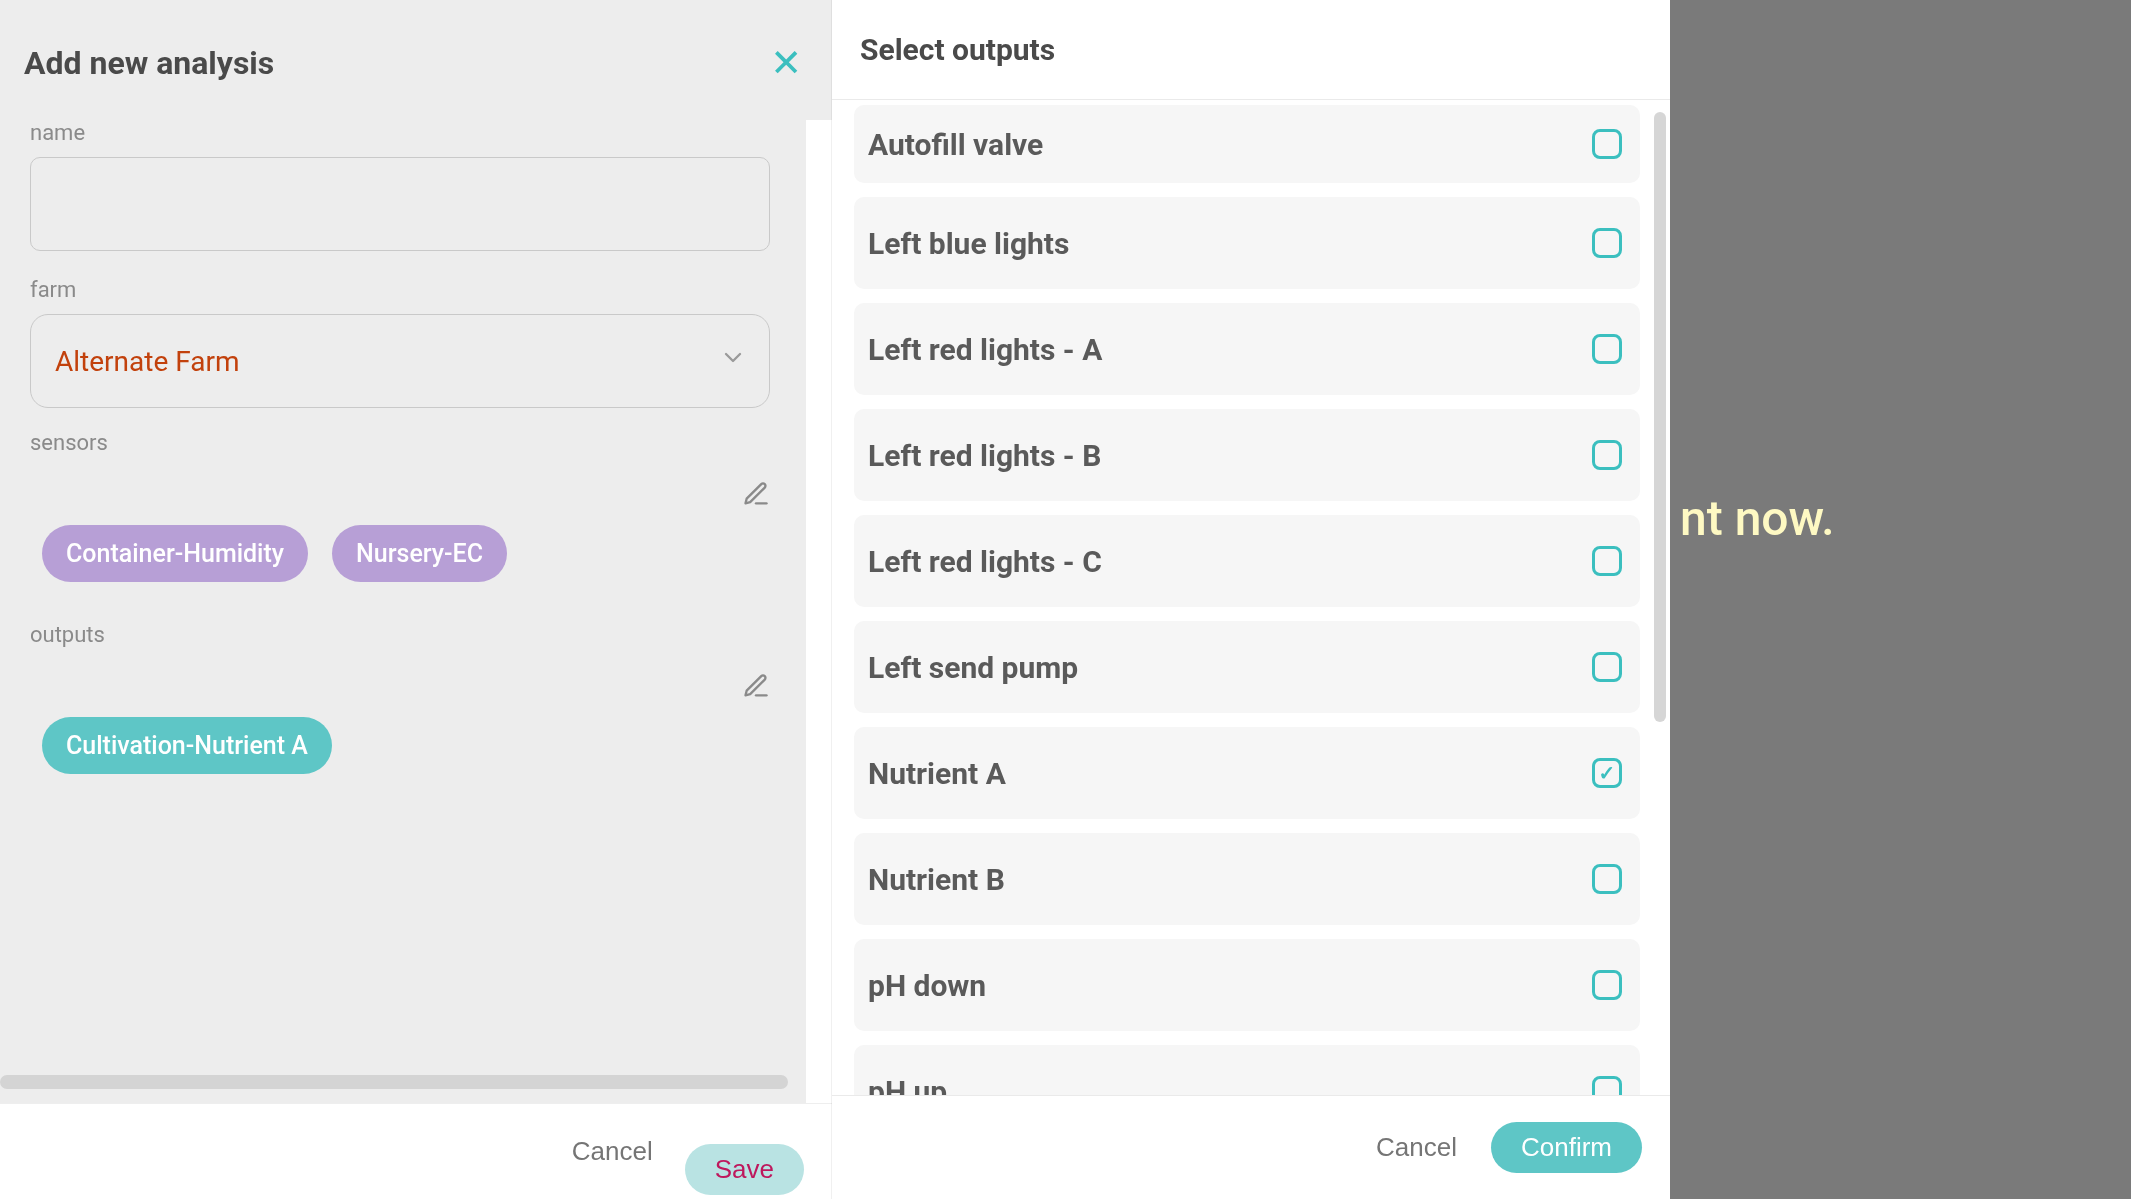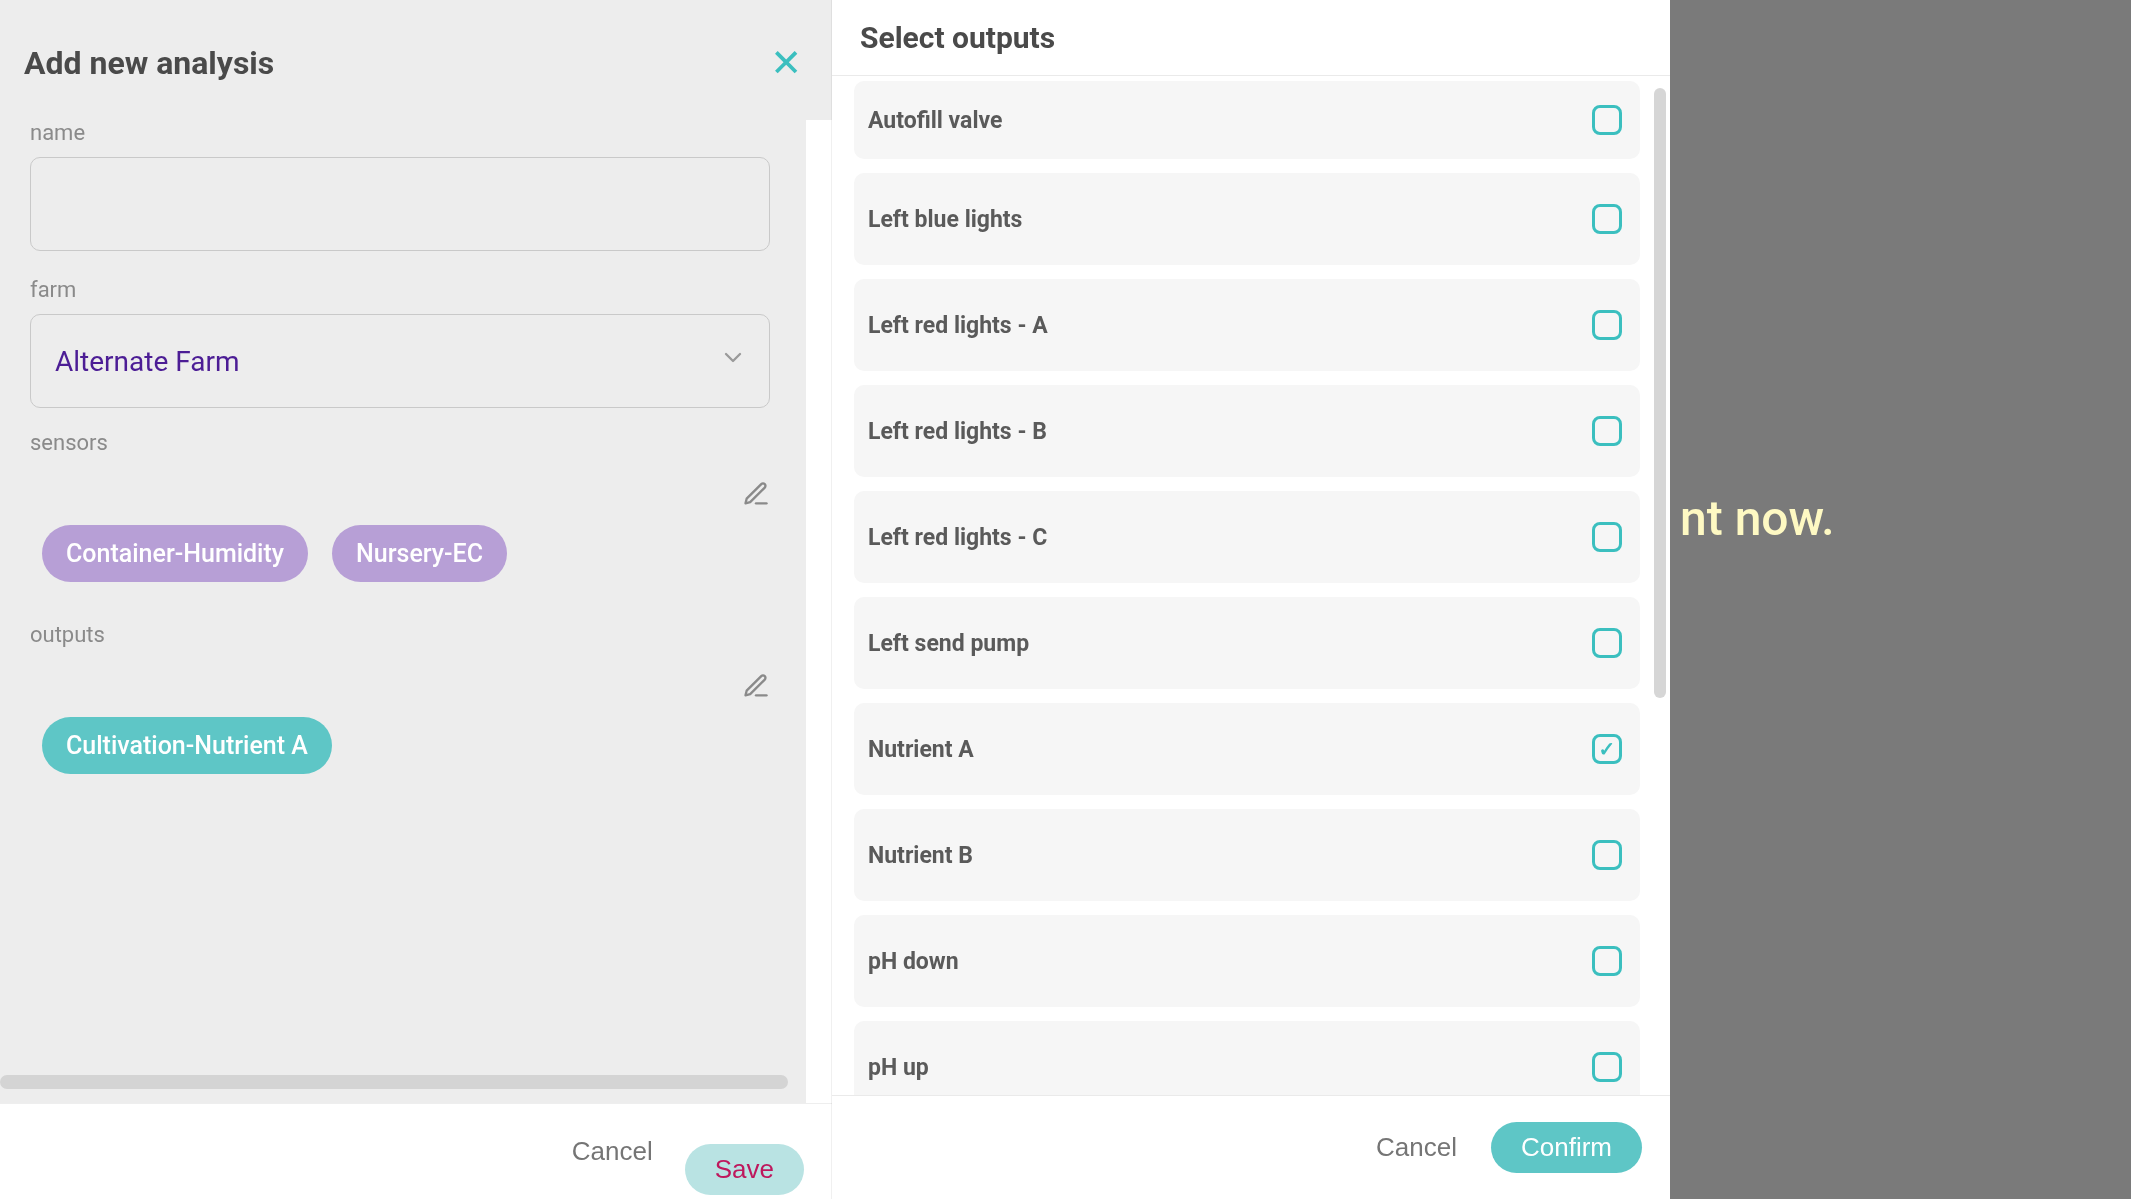--- a/index.html
+++ b/index.html
@@ -76,26 +76,26 @@
       background: #ededed;
       font-size: 26px;
       padding: 0 20px;
       color: #444;
     }
     .select-wrap {
       position: relative;
       width: 100%;
       height: 94px;
       border: 1.5px solid #c9c9c9;
-      border-radius: 10px;
+      border-radius: 18px;
       background: #ededed;
       display: flex;
       align-items: center;
       padding: 0 24px;
-      color: #4c1d95;
+      color: #c2410c;
       font-size: 28px;
     }
     .select-wrap .chev {
       position: absolute;
       right: 22px; top: 50%;
       transform: translateY(-50%);
       color: #9a9a9a;
     }
     .section-row {
       display: flex;
@@ -194,21 +194,21 @@
     .right-panel {
       position: absolute;
       left: 832px; top: 0;
       width: 838px; height: 1199px;
       background: #fff;
       display: flex;
       flex-direction: column;
       box-shadow: -1px 0 0 rgba(0,0,0,0.06);
     }
     .right-header {
-      height: 76px;
+      height: 100px;
       border-bottom: 1.5px solid #eaeaea;
       display: flex;
       align-items: center;
       padding: 0 28px;
     }
     .right-header h2 {
       font-size: 30px;
       font-weight: 700;
       color: #4a4a4a;
     }
@@ -228,21 +228,21 @@
       background: #f6f6f6;
       border-radius: 10px;
       margin-top: 14px;
       display: flex;
       align-items: center;
       justify-content: space-between;
       padding: 0 18px 0 14px;
     }
     .opt-row:first-child { margin-top: 0; height: 78px; padding-top:0; align-items:center;}
     .opt-label {
-      font-size: 23px;
+      font-size: 30px;
       font-weight: 700;
       color: #5a5a5a;
     }
     .sq {
       width: 30px; height: 30px;
       border: 3px solid #3bbfbf;
       border-radius: 8px;
       display: flex; align-items:center; justify-content:center;
       color: #3bbfbf;
       cursor: pointer;

